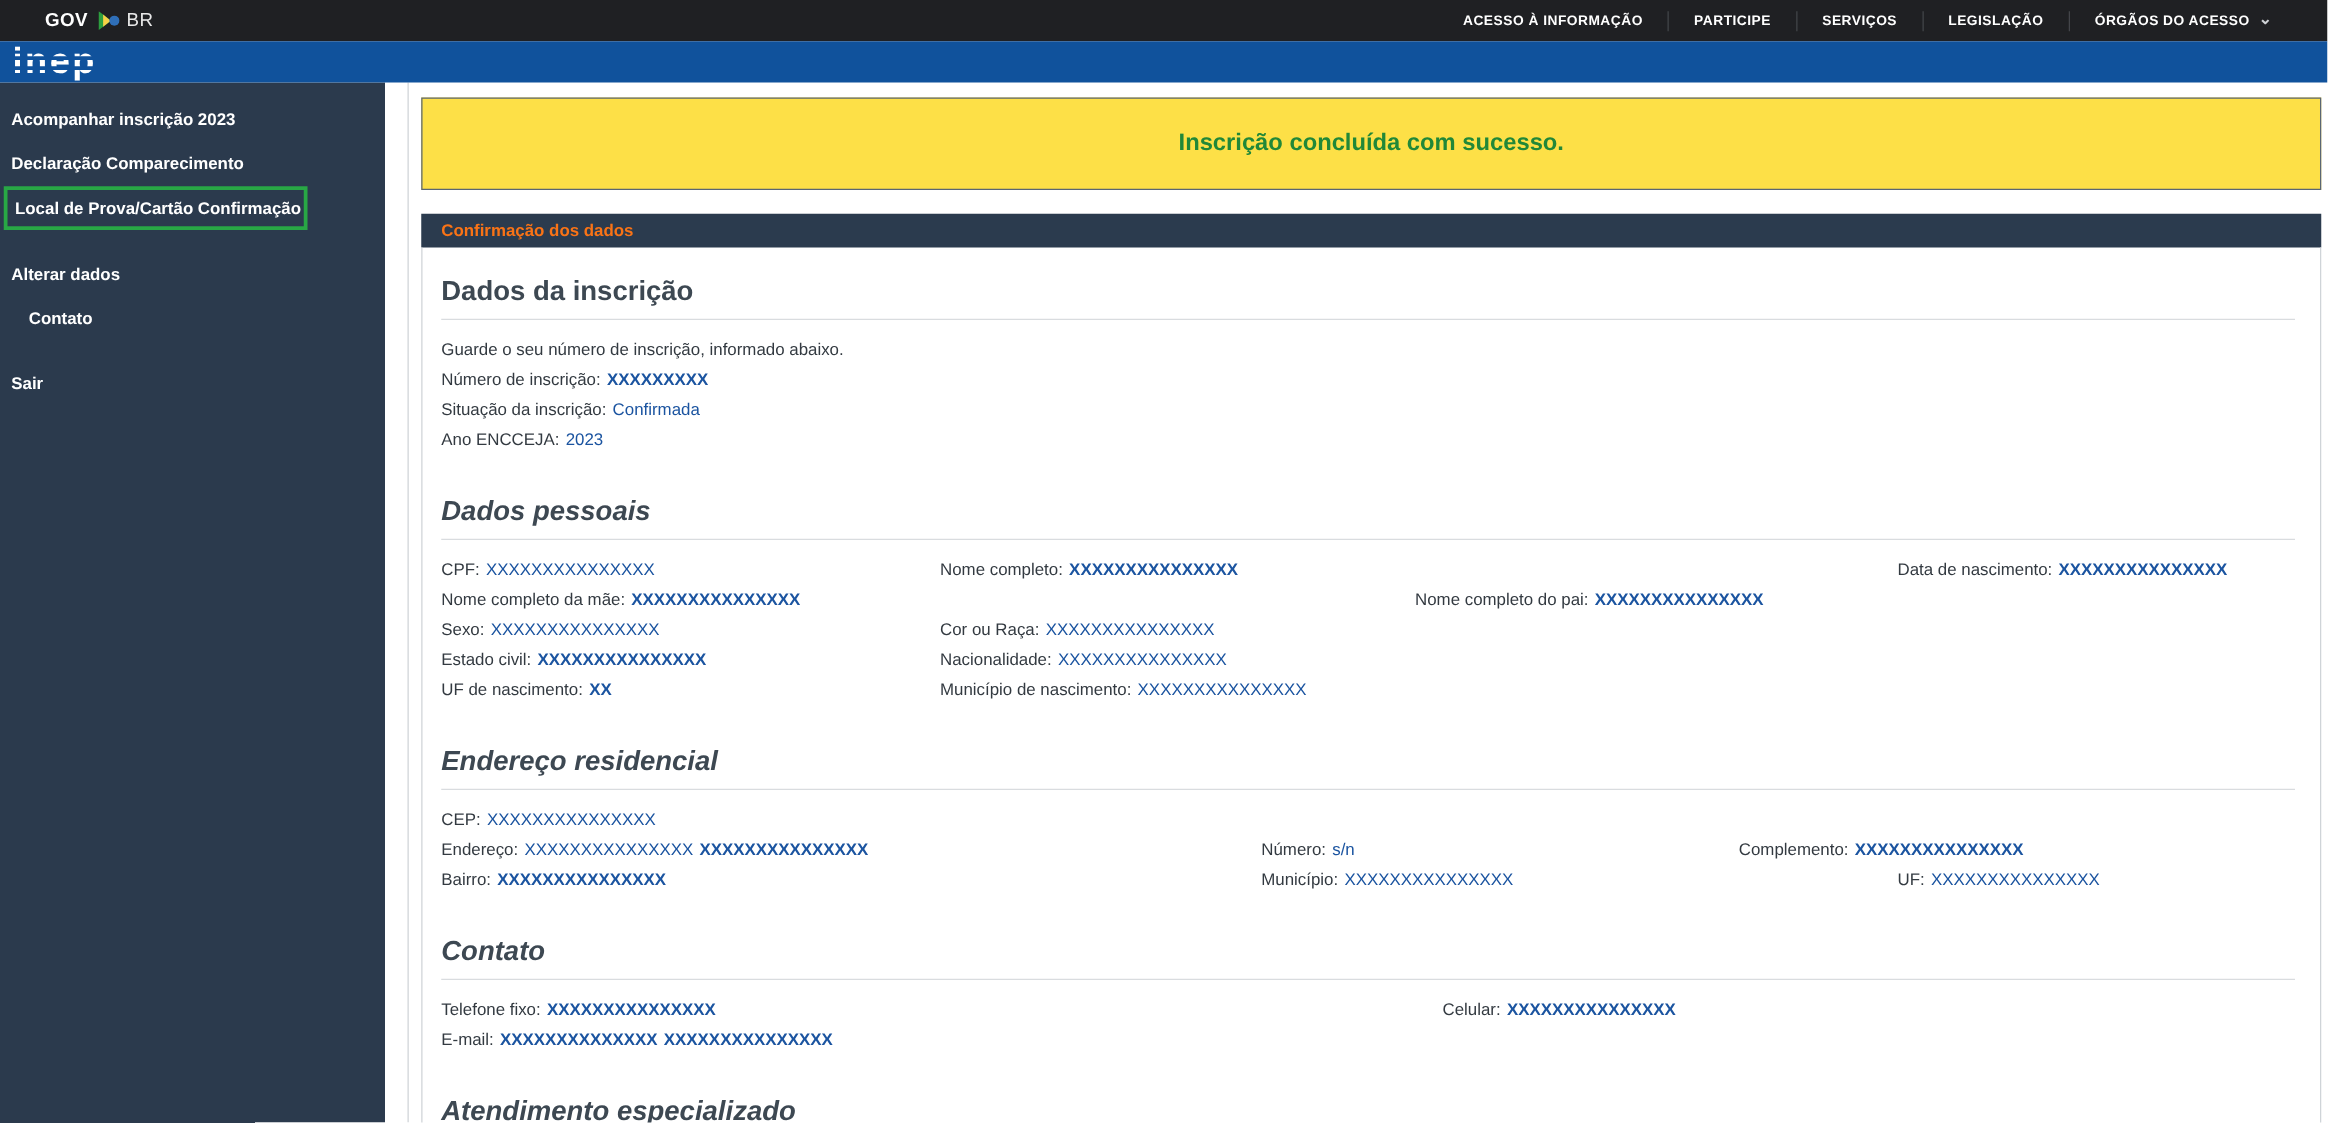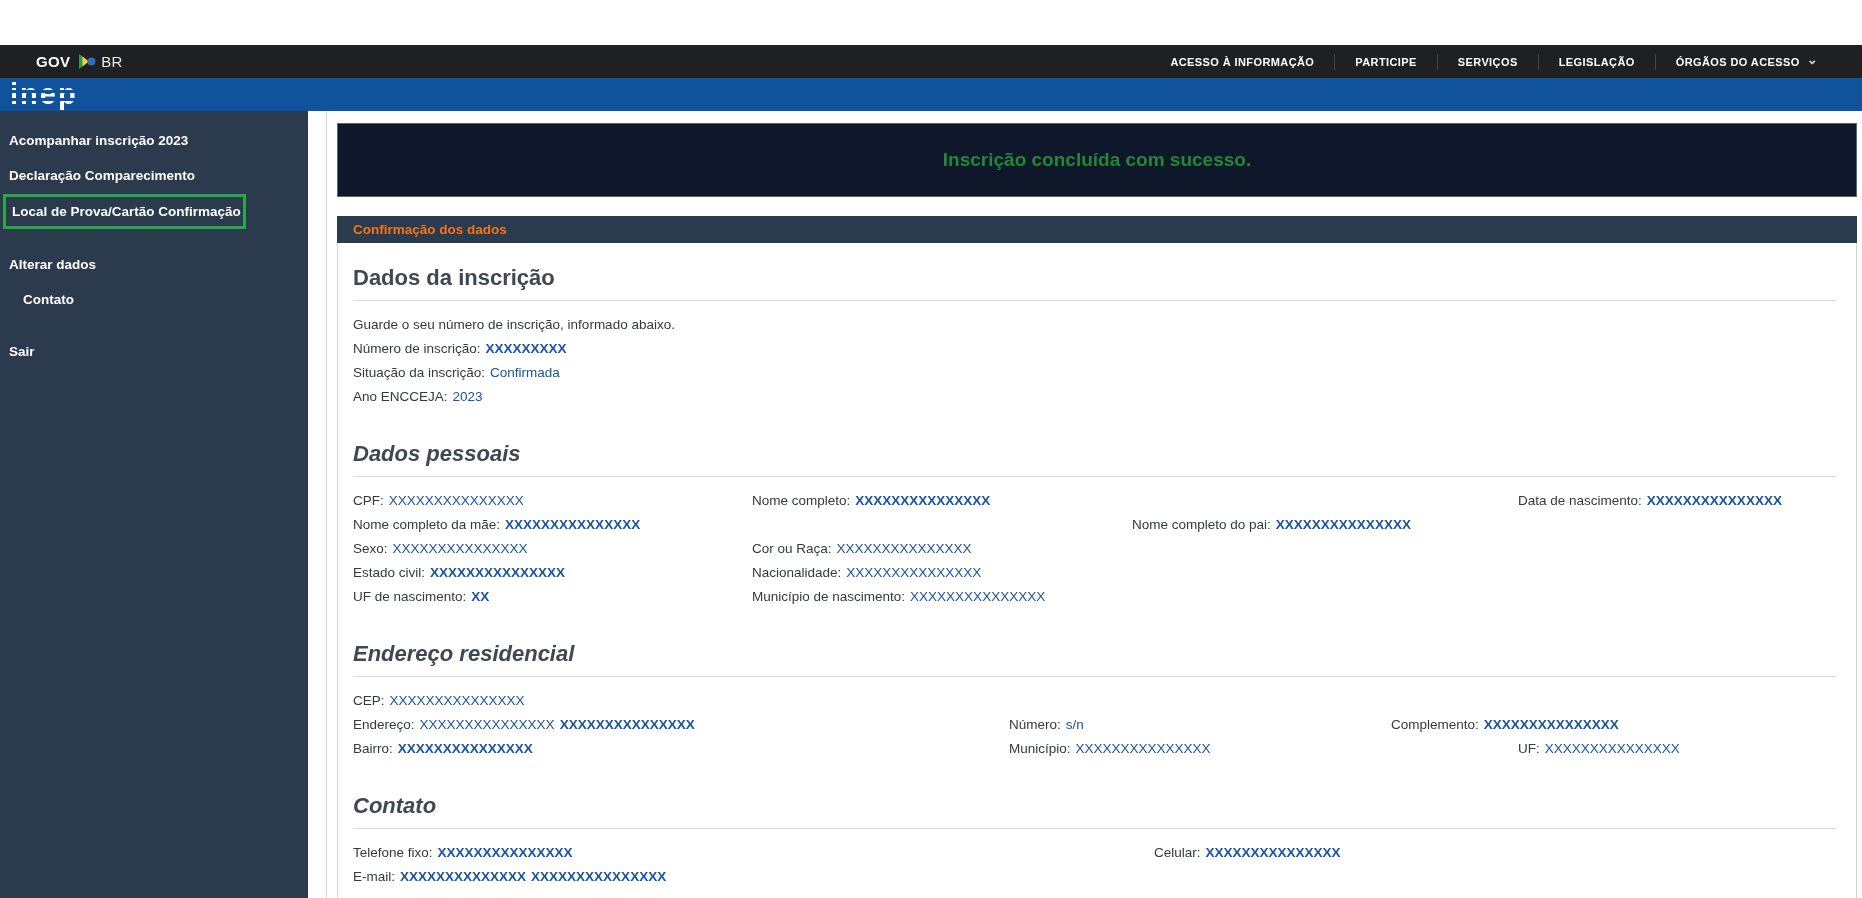--- a/index.html
+++ b/index.html
@@ -1,21 +1,21 @@
 <!DOCTYPE html>
 <html lang="pt-br"><head>
 <meta charset="utf-8">
 <style>
   * { margin:0; padding:0; box-sizing:border-box; }
   html,body { width:1862px; height:898px; overflow:hidden; background:#fff;
               font-family:"Liberation Sans", sans-serif; }
 
   
   .topbar { height:33px; background:#1f2023; display:flex; align-items:center;
-            justify-content:space-between; padding:0 24px 0 36px;margin-top:45px; }
+            justify-content:space-between; padding:0 24px 0 36px; }
   .govbr { display:flex; align-items:center; gap:2px; cursor:pointer; }
   .govbr .gov { color:#fff; font-weight:bold; font-size:15px; letter-spacing:.3px; }
   .govbr .br  { color:#e8e8e8; font-size:15px; letter-spacing:.3px; }
   .govbr svg { margin:0 3px 0 4px; display:block; }
   .topnav { display:flex; align-items:center; height:33px; }
   .topnav .tn-item { color:#fff; font-size:11px; font-weight:bold; letter-spacing:.4px;
             padding:0 20px; height:16px; line-height:16px; border-left:1px solid #43454a;
             cursor:pointer; white-space:nowrap; display:flex; align-items:center; gap:7px; }
   .topnav .tn-item:first-child { border-left:none; }
   .tn-chevron { font-size:13px; color:#cfd2d6; line-height:10px; transform:translateY(-2px); }
@@ -36,21 +36,21 @@
   .sb-spacer { height:17px; }
   .sb-highlight { border:3px solid #28a745; width:243px; margin:1px 0 1px 3px;
                   padding:7px 3px 7px 6px; }
   .sb-highlight .sb-item { padding:0; }
 
   .main { flex:1; border-left:1px solid #d0d4d8; margin-left:18px; padding-left:10px;
           background:#fff; }
 
   
   .success-box { width:1520px; height:74px; margin-top:12px; border:1px solid #5a6673;
-                 background:#0f172a; display:flex; align-items:center; justify-content:center; }
+                 background:#fde047; display:flex; align-items:center; justify-content:center; }
   .success-text { color:#218838; font-size:19px; font-weight:bold; }
 
   
   .panel-bar { width:1520px; height:27px; margin-top:19px; background:#2b3b4e;
                color:#f97316; font-weight:bold; font-size:13.5px; line-height:27px;
                padding-left:16px; }
   .panel-body { width:1520px; border:1px solid #cfd4d8; border-top:none;
                 padding:22px 20px 40px 15px; min-height:680px; }
 
   .sec-title { font-size:22px; font-weight:bold; color:#3d4852; }

